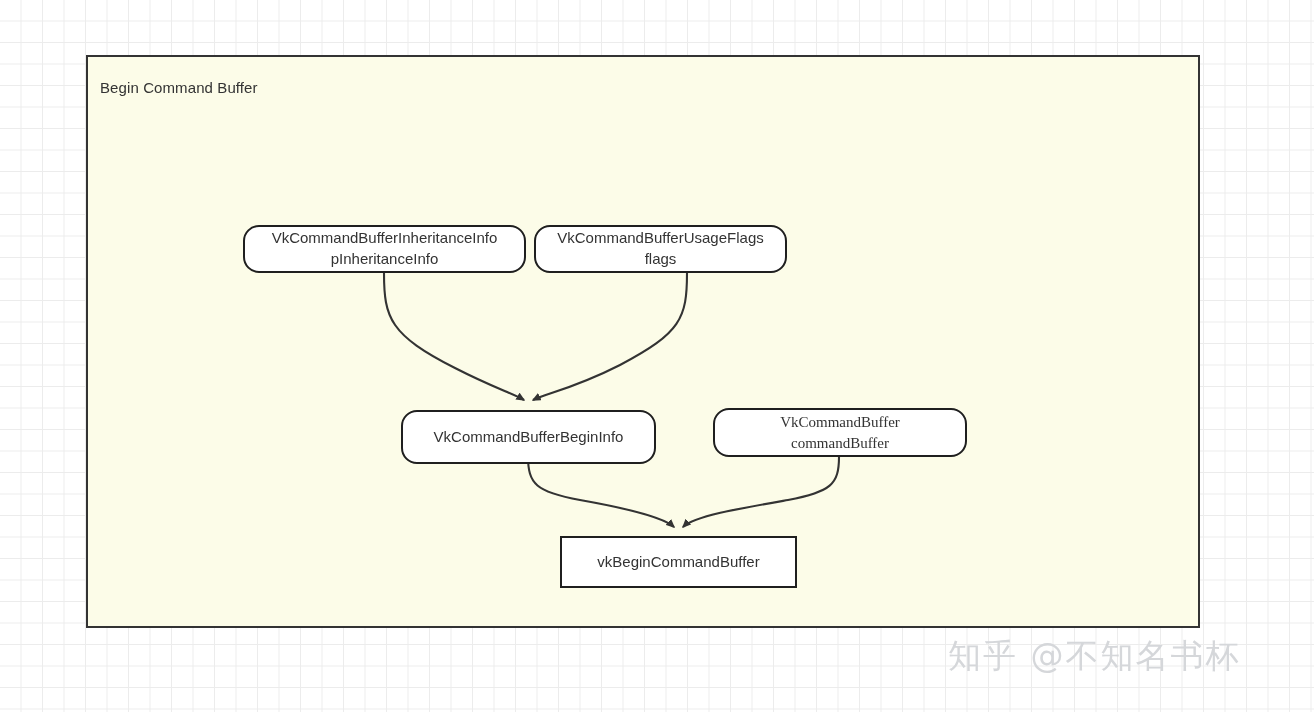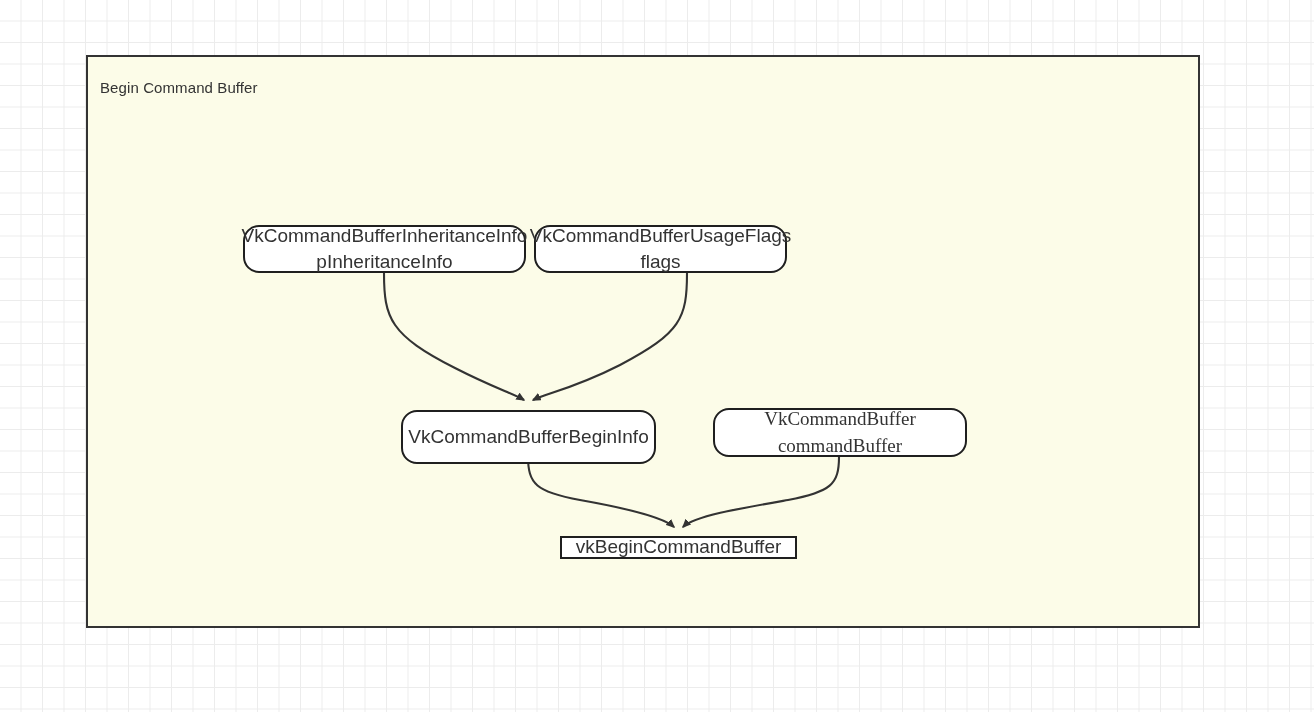--- a/index.html
+++ b/index.html
@@ -56,33 +56,33 @@
   .node {
     position: absolute;
     box-sizing: border-box;
     background: #ffffff;
     border: 2px solid #1f1f1f;
     display: flex;
     flex-direction: column;
     align-items: center;
     justify-content: center;
     color: #333333;
-    font-size: 19px;
+    font-size: 15px;
     line-height: 1.38;
     text-align: center;
     white-space: nowrap;
   }
   .node.rounded { border-radius: 16px; }
   .node.square  { border-radius: 0; }
 
   #node-inheritance { left: 243px; top: 225px; width: 283px; height: 48px; }
   #node-usageflags  { left: 534px; top: 225px; width: 253px; height: 48px; }
   #node-begininfo   { left: 401px; top: 410px; width: 255px; height: 54px; }
   #node-commandbuf  { left: 713px; top: 408px; width: 254px; height: 49px; font-family: Liberation Serif, serif; }
-  #node-func        { left: 560px; top: 536px; width: 237px; height: 23px; }
+  #node-func        { left: 560px; top: 536px; width: 237px; height: 52px; }
 
   .node-line { display: block; }
 
   
   #watermark {
     position: absolute;
     left: 948px;
     top: 634px;
     font-size: 33px;
     color: #d5d7da;
@@ -132,14 +132,15 @@
 
   <div class="node rounded" id="node-commandbuf">
     <span class="node-line">VkCommandBuffer</span>
     <span class="node-line">commandBuffer</span>
   </div>
 
   <div class="node square" id="node-func">
     <span class="node-line">vkBeginCommandBuffer</span>
   </div>
 
+  <div id="watermark">知乎 @不知名书杯</div>
 
 </div>
 
 </body></html>

